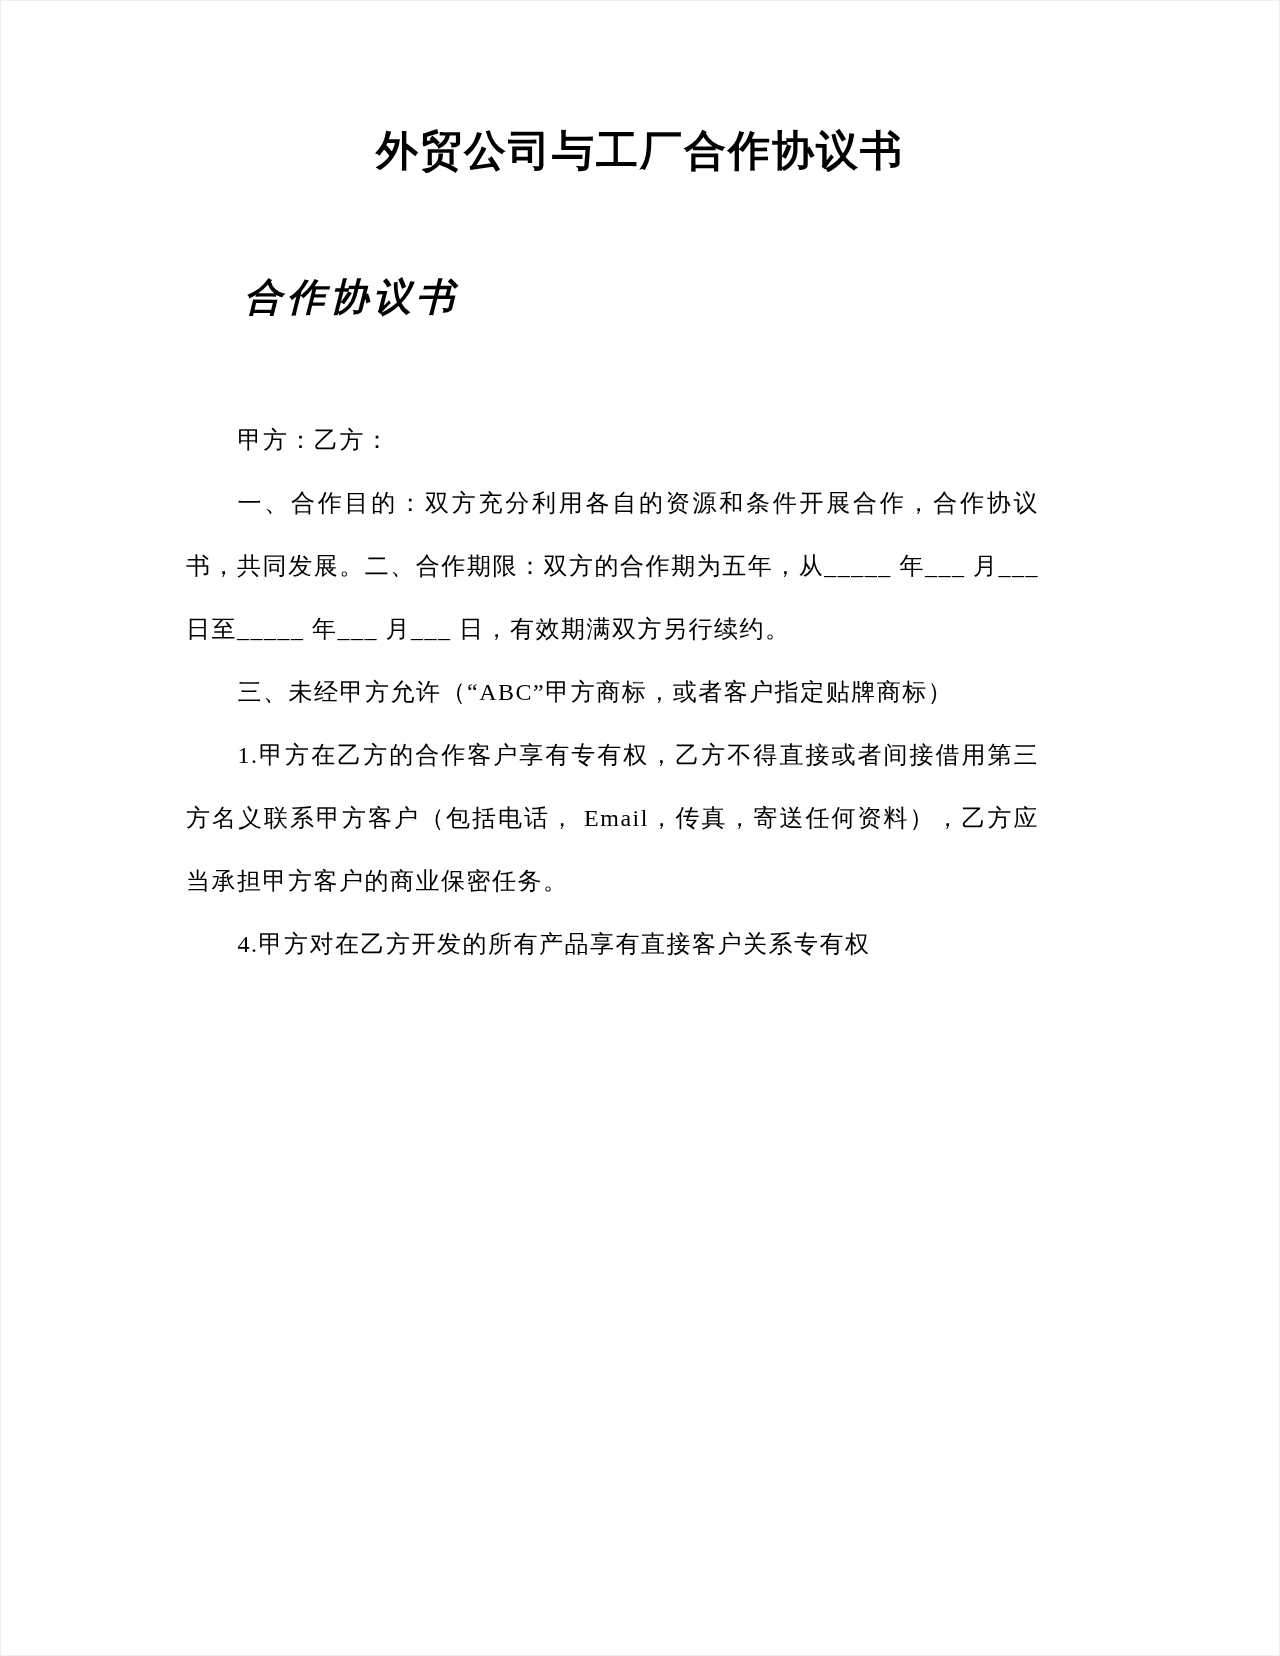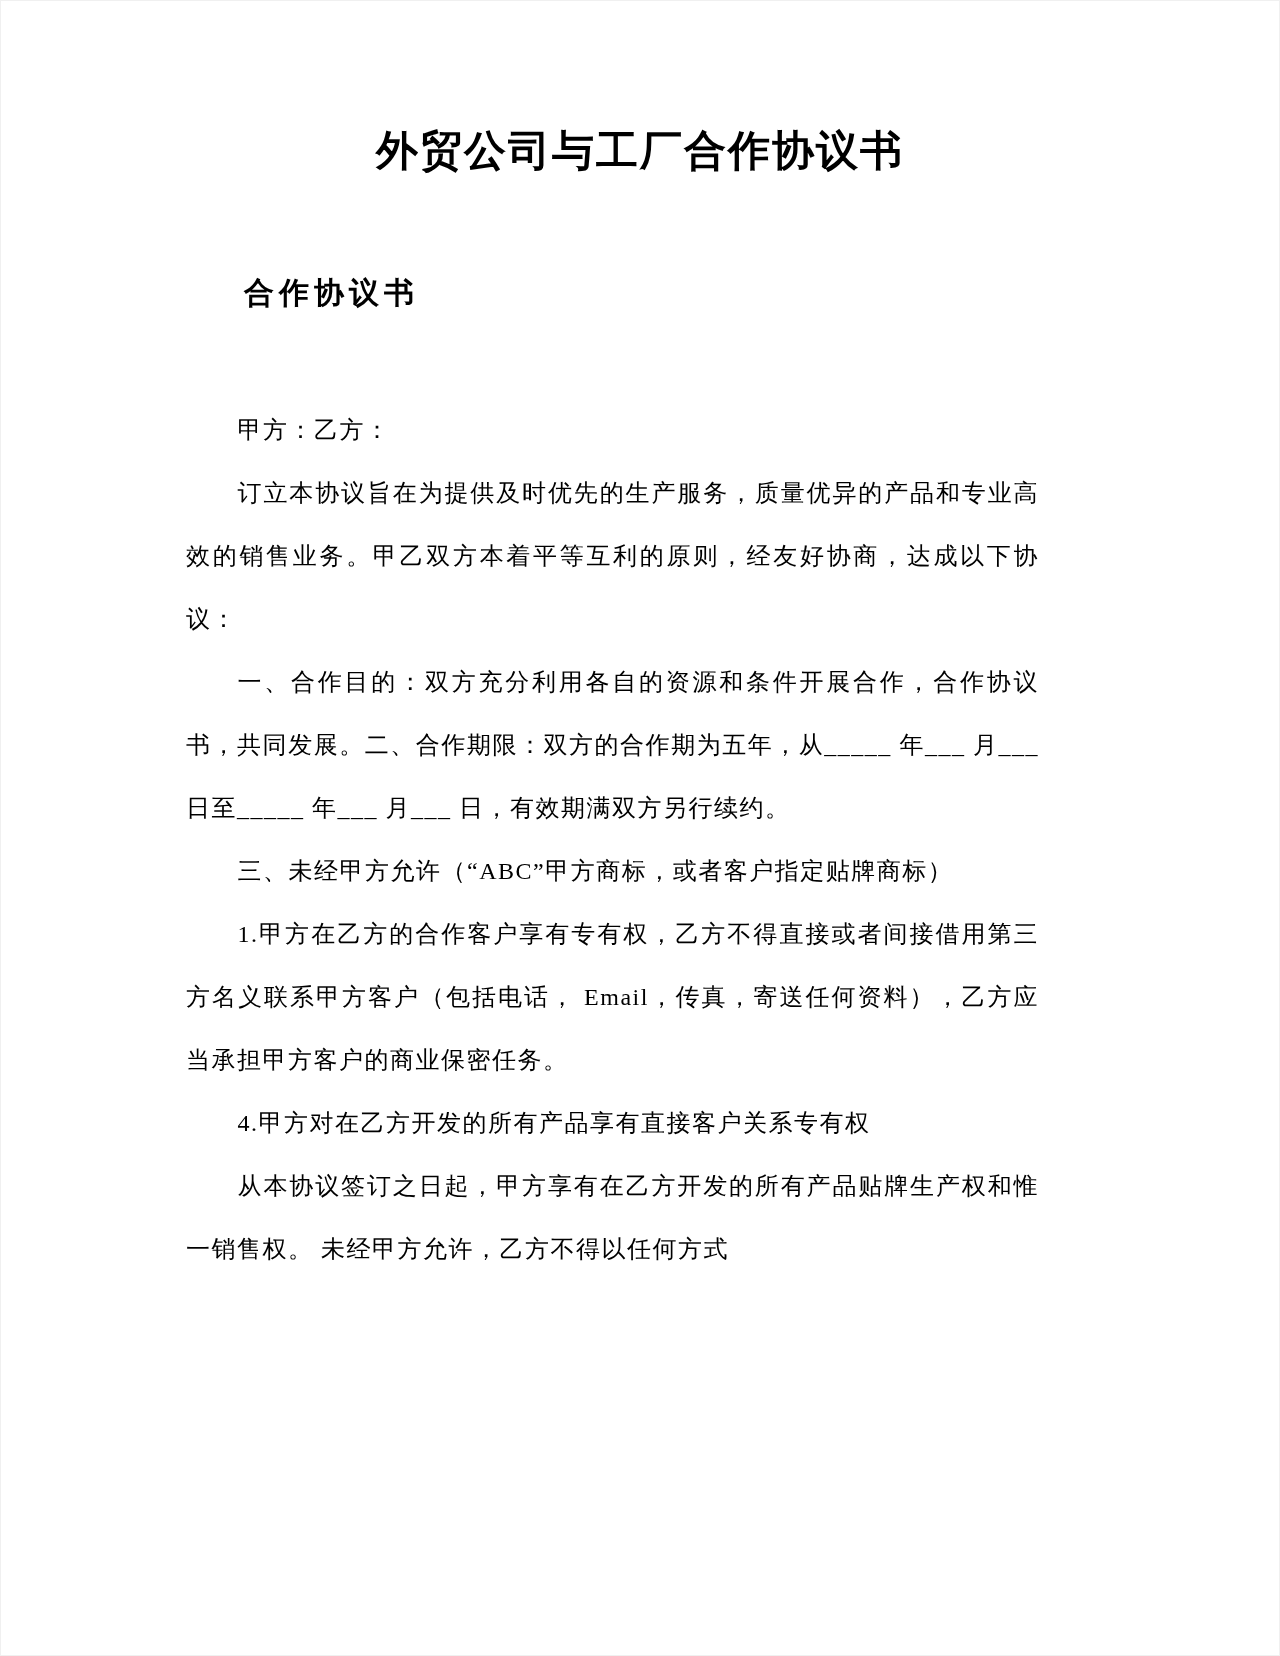--- a/index.html
+++ b/index.html
@@ -27,24 +27,25 @@
     margin: 0 -240px 0 -185px;
     text-align: center;
     font-size: 42px;
     font-weight: 700;
     letter-spacing: 2px;
     line-height: 1.15;
   }
   .doc-heading {
     margin: 100px 0 0 0;
     padding-left: 58px;
-    font-size: 30px;
+    font-size: 38px;
     font-weight: 700;
     letter-spacing: 5px;
     line-height: 1.2;
+    font-style: italic;
   }
   .doc-body {
     margin-top: 88px;
   }
   .doc-body p {
     margin: 0;
     font-size: 24px;
     line-height: 63px;
     letter-spacing: 1.5px;
     text-align: justify;
@@ -56,21 +57,19 @@
 <body>
 
 <div class="page">
 
   <h1 class="doc-title">外贸公司与工厂合作协议书</h1>
 
   <h2 class="doc-heading">合作协议书</h2>
 
   <div class="doc-body">
     <p>甲方：乙方：</p>
-    <p>订立本协议旨在为提供及时优先的生产服务，质量优异的产品和专业高效的销售业务。甲乙双方本着平等互利的原则，经友好协商，达成以下协议：</p>
     <p>一、合作目的：双方充分利用各自的资源和条件开展合作，合作协议书，共同发展。二、合作期限：双方的合作期为五年，从_____ 年___ 月___ 日至_____ 年___ 月___ 日，有效期满双方另行续约。</p>
     <p>三、未经甲方允许（“ABC”甲方商标，或者客户指定贴牌商标）</p>
     <p>1.甲方在乙方的合作客户享有专有权，乙方不得直接或者间接借用第三方名义联系甲方客户（包括电话， Email，传真，寄送任何资料），乙方应当承担甲方客户的商业保密任务。</p>
     <p>4.甲方对在乙方开发的所有产品享有直接客户关系专有权</p>
-    <p>从本协议签订之日起，甲方享有在乙方开发的所有产品贴牌生产权和惟一销售权。  未经甲方允许，乙方不得以任何方式</p>
   </div>
 
 </div>
 
 </body></html>

